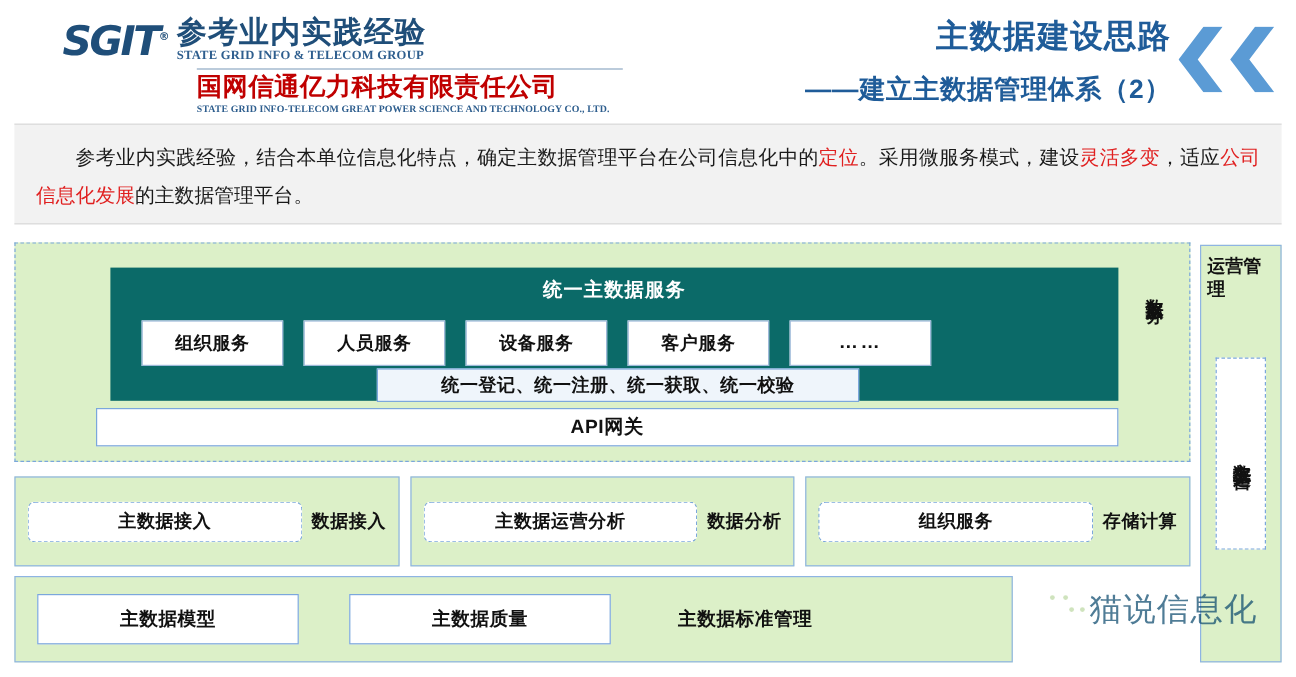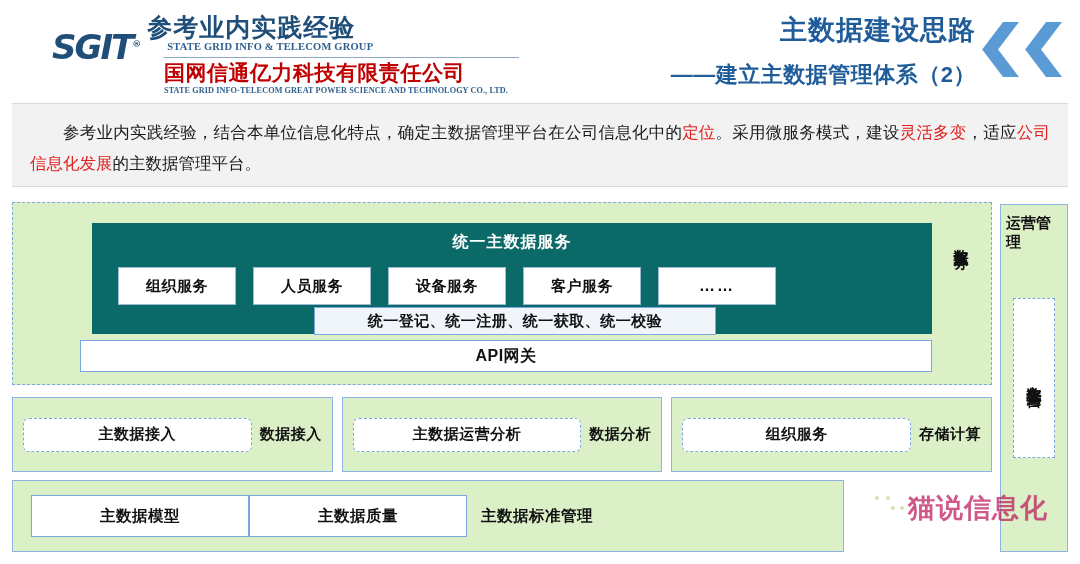--- a/index.html
+++ b/index.html
@@ -16,31 +16,31 @@
     position: absolute; left: 0; top: 0; width: 1080px; height: 100px;
     background: #ffffff;
   }
   .logo-block {
     position: absolute; left: 52px; top: 14px; width: 520px;
   }
   .logo-row1 { display: flex; align-items: flex-end; gap: 8px; }
   .sgit-mark {
     font-size: 34px; font-weight: 900; color: #1F4E79; letter-spacing: -2px;
     font-family: "DejaVu Sans", sans-serif; font-style: italic;
-    line-height: 1; position: relative; top: 12px;
+    line-height: 1; position: relative; top: 0;
   }
   .sgit-reg { font-size: 9px; color: #1F4E79; vertical-align: super; font-style: normal; }
   .logo-cn-block { display: flex; flex-direction: column; }
   .logo-cn1 {
     font-size: 25px; font-weight: 700; color: #1F4E79; letter-spacing: 1px;
     line-height: 1.05;
   }
   .logo-en1 {
     font-size: 10.5px; font-weight: 700; color: #2E5E8E; letter-spacing: 0.2px;
-    font-family: "Liberation Serif", serif; margin-top: 1px; margin-left: 20px;
+    font-family: "Liberation Serif", serif; margin-top: 1px;
   }
   .logo-divider {
     margin: 5px 0 3px 112px; width: 355px; height: 1px; background: #8FA9C4;
   }
   .logo-row2 { margin-left: 112px; }
   .logo-cn2 {
     font-size: 21px; font-weight: 700; color: #C00000; letter-spacing: 0.5px;
     line-height: 1.1;
   }
   .logo-en2 {
@@ -160,21 +160,21 @@
   }
   .r2-label {
     font-size: 15px; font-weight: 700; color: #111; white-space: nowrap;
     letter-spacing: 0.5px;
   }
 
   
   .row3 {
     position: absolute; left: 0; top: 278px; width: 832px; height: 72px;
     background: #DCF0C8; border: 1.5px solid #8EB4E3;
-    display: flex; align-items: center; padding: 0 18px; 
+    display: flex; align-items: center; padding: 0 18px; gap: 42px;
   }
   .r3-box {
     width: 218px; height: 42px; background: #ffffff; border: 1.4px solid #7BA7DC;
     display: flex; align-items: center; justify-content: center;
     font-size: 15.5px; font-weight: 700; color: #111; letter-spacing: 0.5px;
   }
   .r3-plain {
     font-size: 15.5px; font-weight: 700; color: #111; letter-spacing: 0.5px;
     margin-left: 14px;
   }
@@ -188,21 +188,21 @@
     position: absolute; left: 0; top: 2px; width: 52px; height: 40px;
   }
   .wm-b1, .wm-b2 {
     position: absolute; background: #ffffff; border-radius: 50%;
   }
   .wm-b1 { left: 0; top: 0; width: 34px; height: 27px; }
   .wm-b2 { left: 18px; top: 11px; width: 27px; height: 22px; }
   .wm-dot { position: absolute; width: 4px; height: 4px; background: #cfe3bd; border-radius: 50%; }
   .wm-text {
     position: absolute; left: 42px; top: 4px;
-    font-size: 27px; color: #be185d; opacity: 0.72; font-weight: 700;
+    font-size: 27px; color: #0c4a6e; opacity: 0.72; font-weight: 400;
     letter-spacing: 1px; white-space: nowrap;
   }
 </style>
 </head>
 <body>
 
 <div class="slide">
 
   <div class="header">
 

